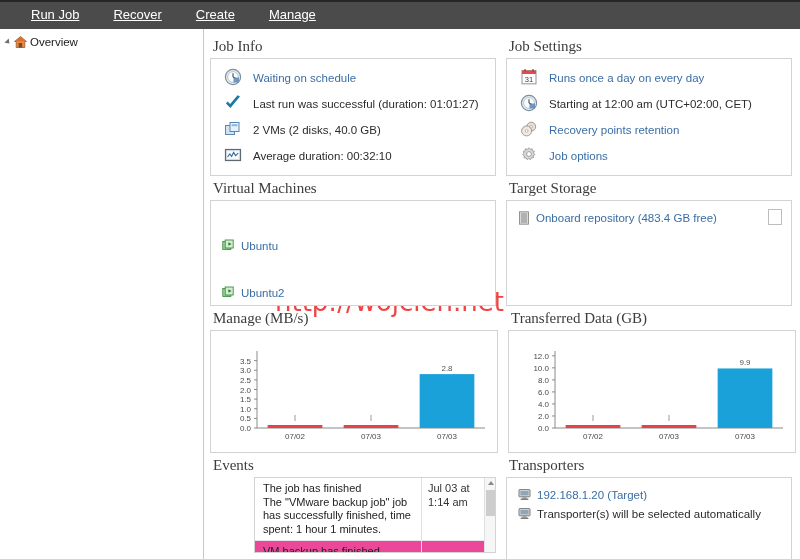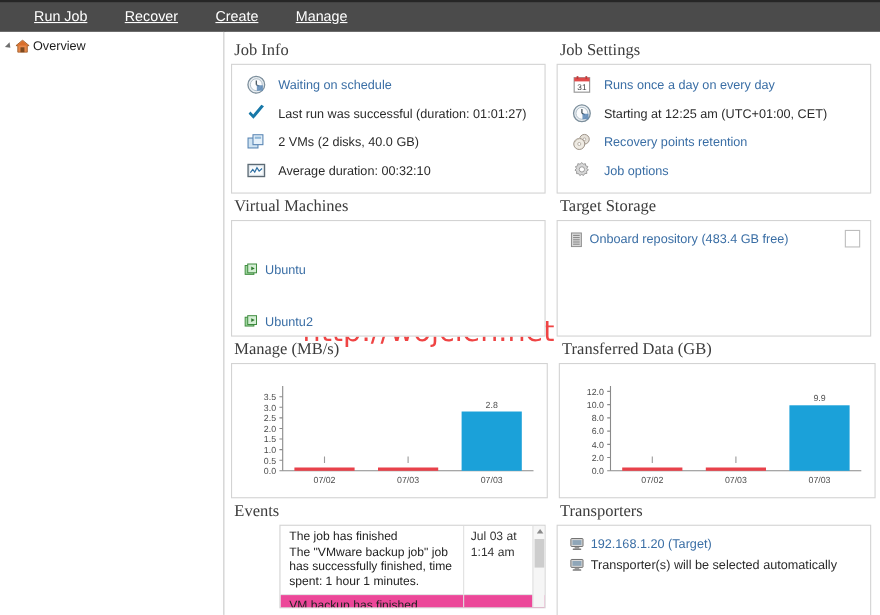--- a/index.html
+++ b/index.html
@@ -336,21 +336,21 @@
             <div class="inforow">
               <span class="ico">
                 <svg width="18" height="18" viewBox="0 0 18 18">
                   <circle cx="9" cy="9" r="7.6" fill="#e9eef2" stroke="#7d8f9c" stroke-width="1.2"></circle>
                   <circle cx="9" cy="9" r="5.4" fill="#fbfcfd" stroke="#9fb0bb" stroke-width="0.7"></circle>
                   <line x1="9" y1="9" x2="9" y2="5.2" stroke="#3d4d57" stroke-width="1.1"></line>
                   <line x1="9" y1="9" x2="11.7" y2="10.4" stroke="#3d4d57" stroke-width="1.1"></line>
                   <polygon points="9.5,9.5 15,9.5 15,14.5 9.5,14.5" fill="#5b87b5" opacity="0.85"></polygon>
                 </svg>
               </span>
-              <span>Starting at 12:25 am (UTC+01:00, CET)</span>
+              <span>Starting at 12:00 am (UTC+02:00, CET)</span>
             </div>
             <div class="inforow">
               <span class="ico">
                 <svg width="18" height="18" viewBox="0 0 18 18">
                   <circle cx="11.3" cy="6.6" r="4.4" fill="#e5e0d8" stroke="#9c9287" stroke-width="0.9"></circle>
                   <circle cx="11.3" cy="6.6" r="1.2" fill="#ffffff" stroke="#9c9287" stroke-width="0.6"></circle>
                   <circle cx="6.6" cy="10.9" r="5" fill="#efebe3" stroke="#9c9287" stroke-width="0.9"></circle>
                   <circle cx="6.6" cy="10.9" r="1.4" fill="#ffffff" stroke="#9c9287" stroke-width="0.6"></circle>
                   <path d="M2.6 9.4 A5 5 0 0 1 7.2 6" fill="none" stroke="#c4bdb2" stroke-width="0.8"></path>
                 </svg>

